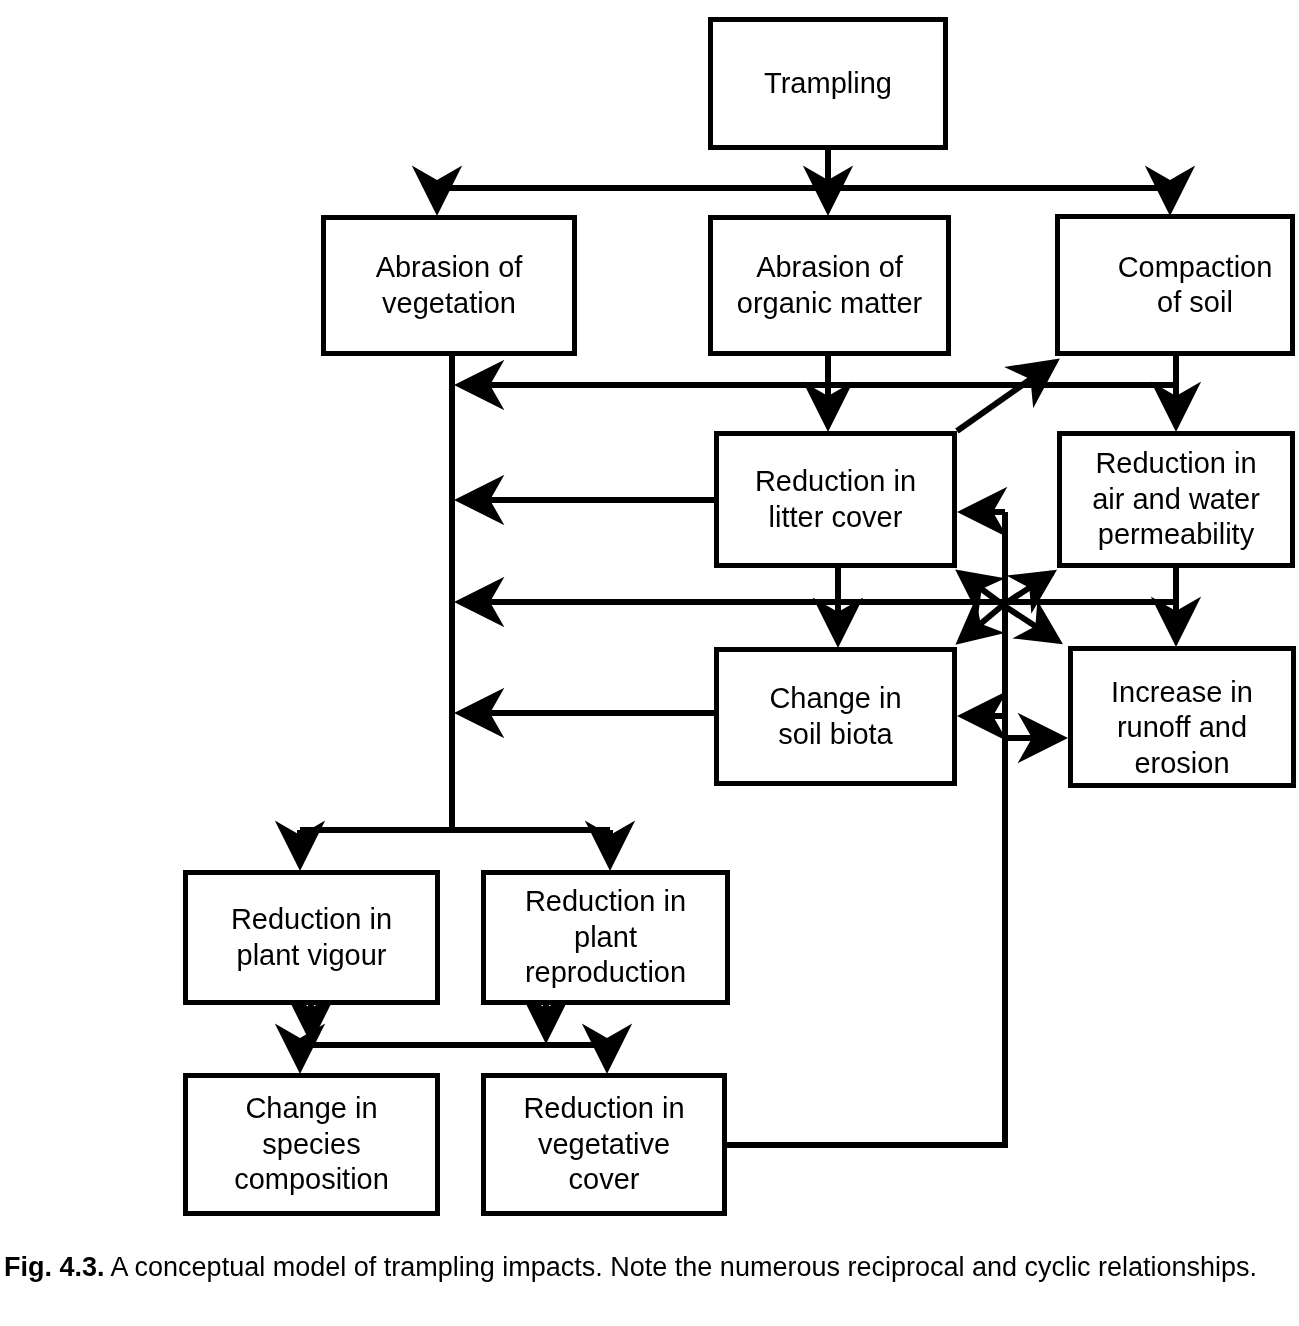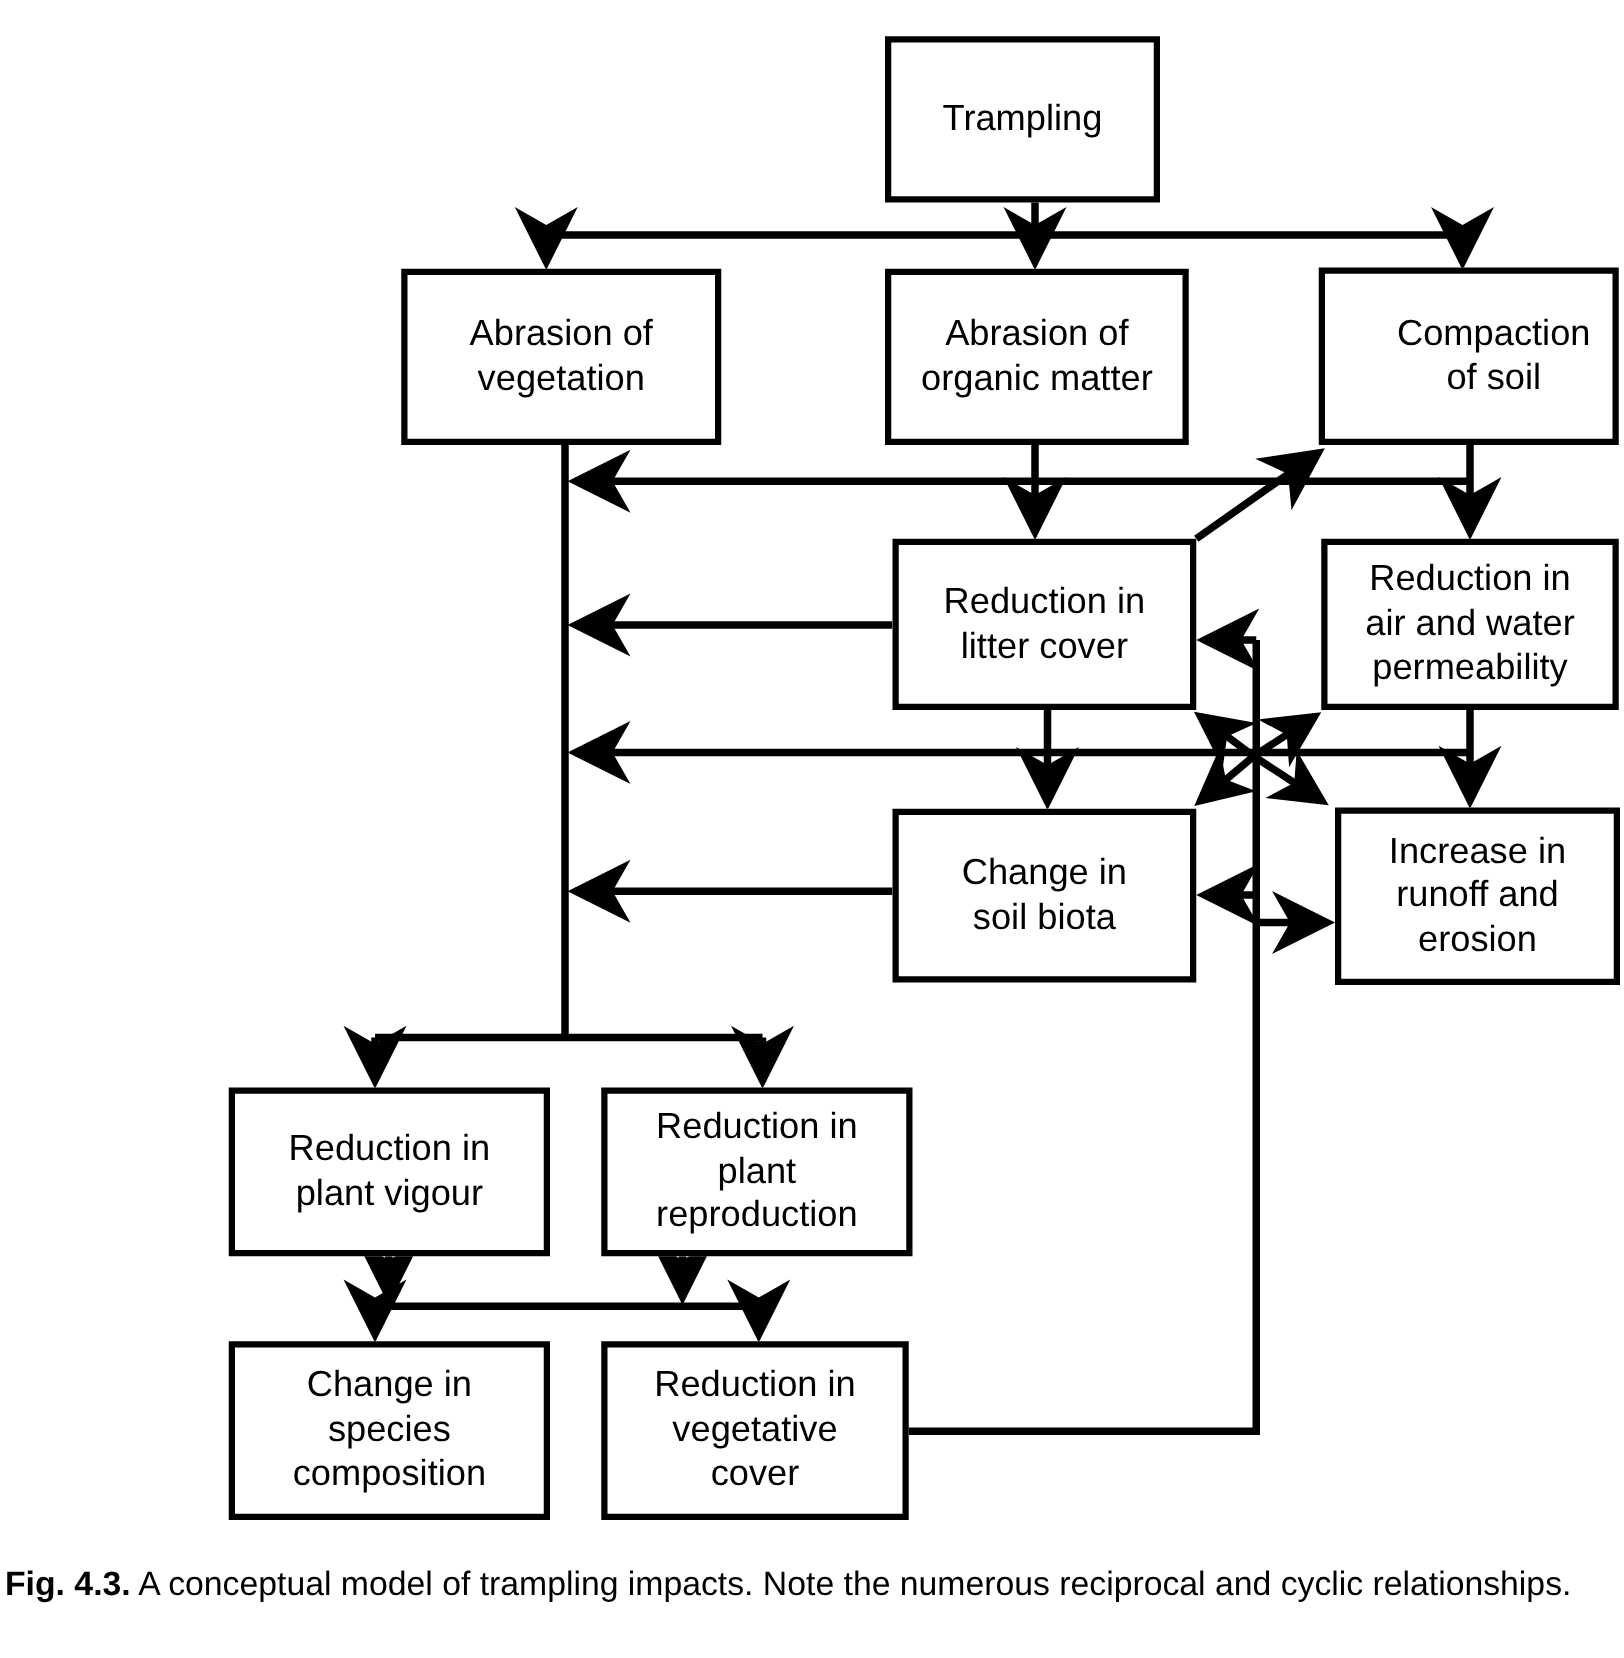--- a/index.html
+++ b/index.html
@@ -118,21 +118,21 @@
 
       <path d="M546,1005 L546,1038" marker-end="url(#ah)"></path>
 
       <path d="M300,1045 L607,1045"></path>
       <path d="M300,1045 L300,1068" marker-end="url(#ah)"></path>
       <path d="M607,1045 L607,1068" marker-end="url(#ah)"></path>
 
     </g>
   </svg>
 
-  <div class="node-box" style="left:708px; top:17px; width:220px; height:133px;margin-top:12px;">
+  <div class="node-box" style="left:708px; top:17px; width:240px; height:133px;">
     <span>Trampling</span>
   </div>
 
   <div class="node-box" style="left:321px; top:215px; width:256px; height:141px;">
     <span>Abrasion of
 vegetation</span>
   </div>
 
   <div class="node-box" style="left:708px; top:215px; width:243px; height:141px;">
     <span>Abrasion of
@@ -153,21 +153,21 @@
     <span>Reduction in
 air and water
 permeability</span>
   </div>
 
   <div class="node-box" style="left:714px; top:647px; width:243px; height:139px;">
     <span>Change in
 soil biota</span>
   </div>
 
-  <div class="node-box" style="left:1068px; top:646px; width:228px; height:142px;">
+  <div class="node-box" style="left:1068px; top:646px; width:228px; height:142px;align-items:flex-end;">
     <span>Increase in
 runoff and
 erosion</span>
   </div>
 
   <div class="node-box" style="left:183px; top:870px; width:257px; height:135px;">
     <span>Reduction in
 plant vigour</span>
   </div>
 

